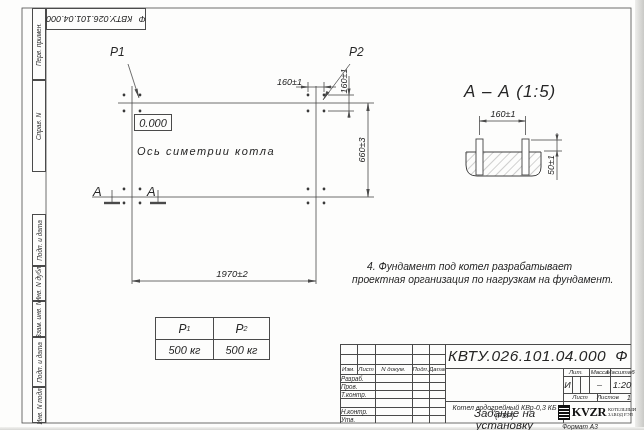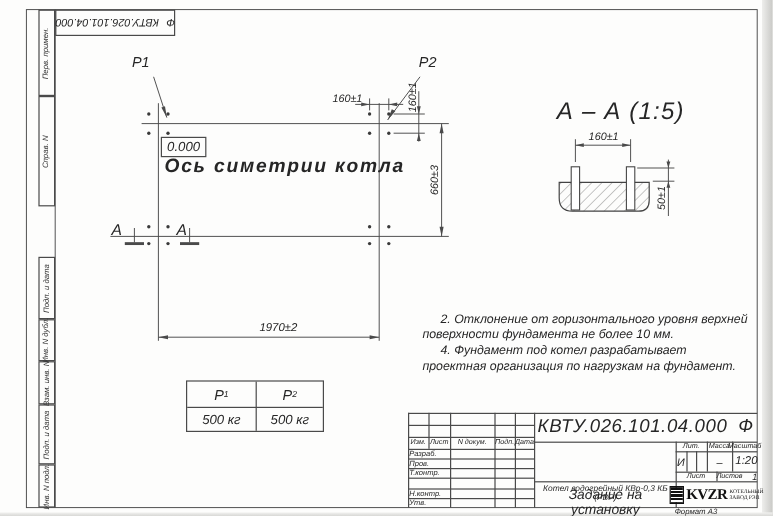--- a/index.html
+++ b/index.html
@@ -147,49 +147,48 @@
       <span>Ф</span>
       <span>КВТУ.026.101.04.000</span>
     </div>
   </div>
 
   <div class="t" style="left:110px;top:45px;font-size:12px;">P1</div>
   <div class="t" style="left:349px;top:45px;font-size:12px;">P2</div>
   <div class="box" style="left:134px;top:114px;width:38px;height:17px;">
     <div class="cell" style="left:0;top:0;width:36px;height:15px;font-size:11px;">0.000</div>
   </div>
-  <div class="t" style="left:137px;top:130px;font-size:16px;letter-spacing:1.5px;font-weight:bold;">Ось симетрии котла</div>
+  <div class="t" style="left:137px;top:145px;font-size:11px;letter-spacing:1.5px;">Ось симетрии котла</div>
   <div class="t" style="left:93px;top:184px;font-size:13px;">А</div>
   <div class="t" style="left:147px;top:184px;font-size:13px;">А</div>
   <div class="t" style="left:277px;top:77px;font-size:9px;">160±1</div>
   <div class="t rot" style="left:344px;top:81px;font-size:9px;">160±1</div>
   <div class="t rot" style="left:362px;top:150px;font-size:9px;">660±3</div>
   <div class="t ctr" style="left:192px;top:268px;width:80px;font-size:9.5px;">1970±2</div>
 
-  <div class="t" style="left:464px;top:82px;font-size:20px;letter-spacing:1px;">А – А (1:5)</div>
+  <div class="t" style="left:464px;top:82px;font-size:17px;letter-spacing:1px;">А – А (1:5)</div>
   <div class="t ctr" style="left:483px;top:109px;width:40px;font-size:9px;">160±1</div>
   <div class="t rot" style="left:551px;top:165px;font-size:9px;">50±1</div>
 
   <div class="box" style="left:155px;top:317px;width:115px;height:43px;">
     <div class="ln" style="left:57px;top:0;width:1px;height:41px;"></div>
     <div class="ln" style="left:0;top:21px;width:113px;height:1px;"></div>
     <div class="cell" style="left:0;top:0;width:57px;height:21px;font-size:12px;">
       <span>P</span>
         <span class="sub">1</span>
     </div>
     <div class="cell" style="left:58px;top:0;width:55px;height:21px;font-size:12px;">
       <span>P</span>
         <span class="sub">2</span>
     </div>
     <div class="cell" style="left:0;top:22px;width:57px;height:19px;font-size:11px;">500 кг</div>
     <div class="cell" style="left:58px;top:22px;width:55px;height:19px;font-size:11px;">500 кг</div>
   </div>
 
   <div id="notes" class="t" style="left:352px;top:261px;width:276px;font-size:10.3px;line-height:1.22;white-space:normal;">
-    <p>2. Отклонение от горизонтального уровня верхней поверхности фундамента не более 10 мм.</p>
     <p>4. Фундамент под котел разрабатывает проектная организация по нагрузкам на фундамент.</p>
   </div>
 
   <div>
 
     <div class="ln" style="left:340px;top:344px;width:291px;height:1px;"></div>
     <div class="ln" style="left:340px;top:344px;width:1px;height:79px;"></div>
 
     <div class="ln" style="left:357px;top:344px;width:1px;height:30px;"></div>
     <div class="ln" style="left:375px;top:344px;width:1px;height:79px;"></div>

